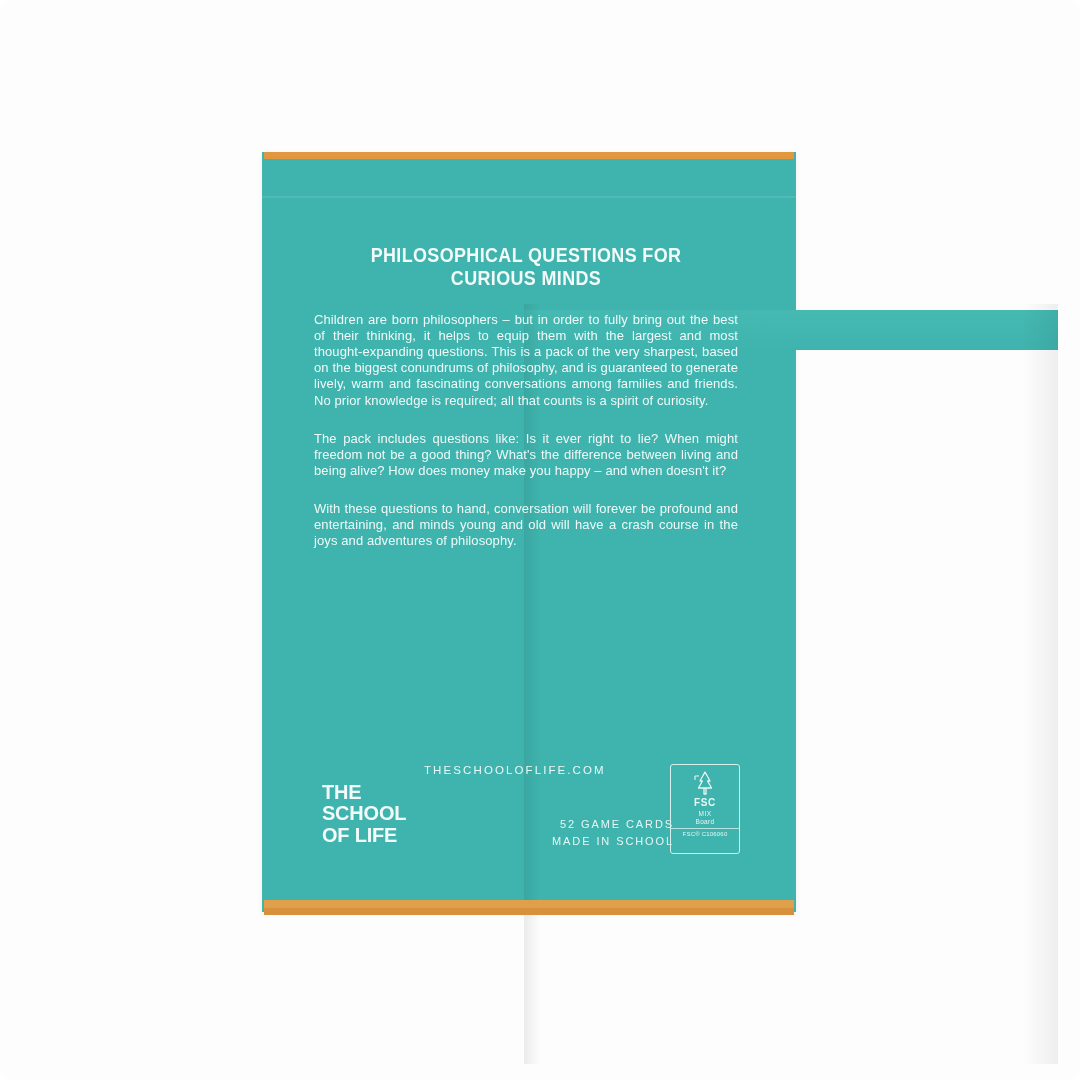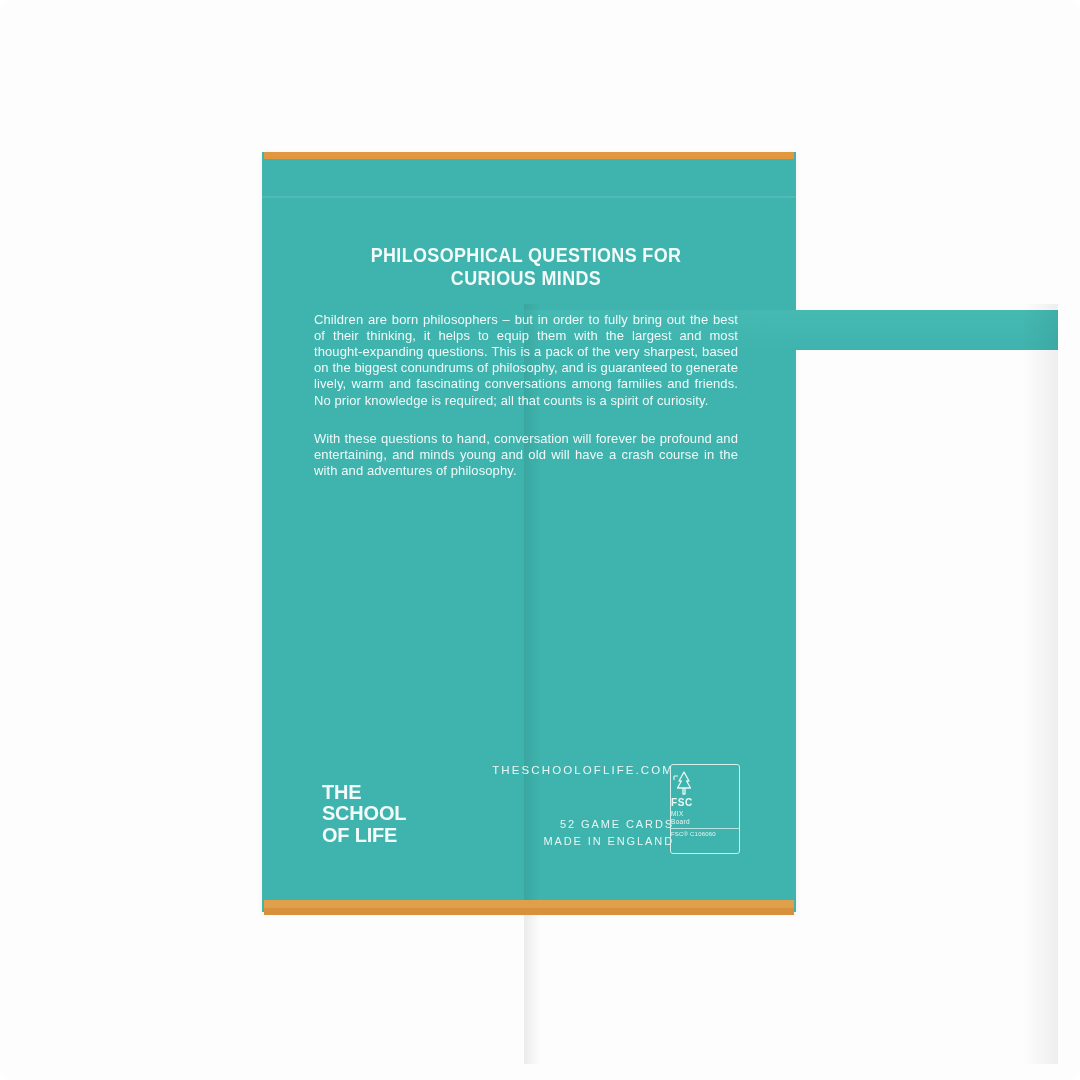--- a/index.html
+++ b/index.html
@@ -139,21 +139,21 @@
     letter-spacing: -0.2px;
     color: #f3fbfa;
     transform: scaleX(0.95);
     transform-origin: left top;
   }
   .site {
     position: absolute;
     left: 110px;
     top: 0px;
     width: 250px;
-    text-align: right;
+    text-align: left;
     font-size: 11.5px;
     letter-spacing: 2.1px;
     color: #eaf8f5;
   }
   .meta {
     position: absolute;
     left: 110px;
     top: 52px;
     width: 250px;
     text-align: right;
@@ -164,20 +164,21 @@
   }
   .fsc {
     position: absolute;
     left: 356px;
     top: 0px;
     width: 68px;
     height: 88px;
     border: 1.4px solid #d7efeb;
     border-radius: 3px;
     color: #e9f7f4;
+    text-align: center;
   }
   .fsc .tree {
     margin-top: 5px;
     height: 26px;
   }
   .fsc .fsc-label {
     font-size: 10px;
     font-weight: bold;
     letter-spacing: 0.6px;
     margin-top: 1px;
@@ -206,35 +207,36 @@
 <div class="stage">
 
   <div class="box">
     <div class="fold-top"></div>
     <div class="side-shade-l"></div>
     <div class="side-shade-r"></div>
 
     <div class="content">
       <div class="headline">PHILOSOPHICAL QUESTIONS FOR CURIOUS MINDS</div>
       <p class="para">Children are born philosophers – but in order to fully bring out the best of their thinking, it helps to equip them with the largest and most thought-expanding questions. This is a pack of the very sharpest, based on the biggest conundrums of philosophy, and is guaranteed to generate lively, warm and fascinating conversations among families and friends. No prior knowledge is required; all that counts is a spirit of curiosity.</p>
-      <p class="para">With these questions to hand, conversation will forever be profound and entertaining, and minds young and old will have a crash course in the with and adventures of philosophy.</p>
+      <p class="para">The pack includes questions like: Is it ever right to lie? When might freedom not be a good thing? What's the difference between living and being alive? How does money make you happy – and when doesn't it?</p>
+      <p class="para">With these questions to hand, conversation will forever be profound and entertaining, and minds young and old will have a crash course in the joys and adventures of philosophy.</p>
     </div>
 
     <div class="footer">
       <div class="logo">
         <div>THE</div>
         <div>SCHOOL</div>
         <div>OF LIFE</div>
       </div>
 
       <div class="site">THESCHOOLOFLIFE.COM</div>
 
       <div class="meta">
         <div>52 GAME CARDS</div>
-        <div>MADE IN ENGLAND</div>
+        <div>MADE IN SCHOOL</div>
       </div>
 
       <div class="fsc">
         <div class="tree">
           <svg width="26" height="26" viewBox="0 0 26 26" aria-hidden="true">
             <path d="M13 2 L18 11 L15.6 11 L19.5 18 L6.5 18 L10.4 11 L8 11 Z M12 18 L12 24 L14 24 L14 18 Z" fill="none" stroke="#e9f7f4" stroke-width="1.3" stroke-linejoin="round"></path>
             <path d="M3 6 L7 6 M3 6 L3 10" fill="none" stroke="#e9f7f4" stroke-width="1.1"></path>
           </svg>
         </div>
         <div class="fsc-label">FSC</div>

